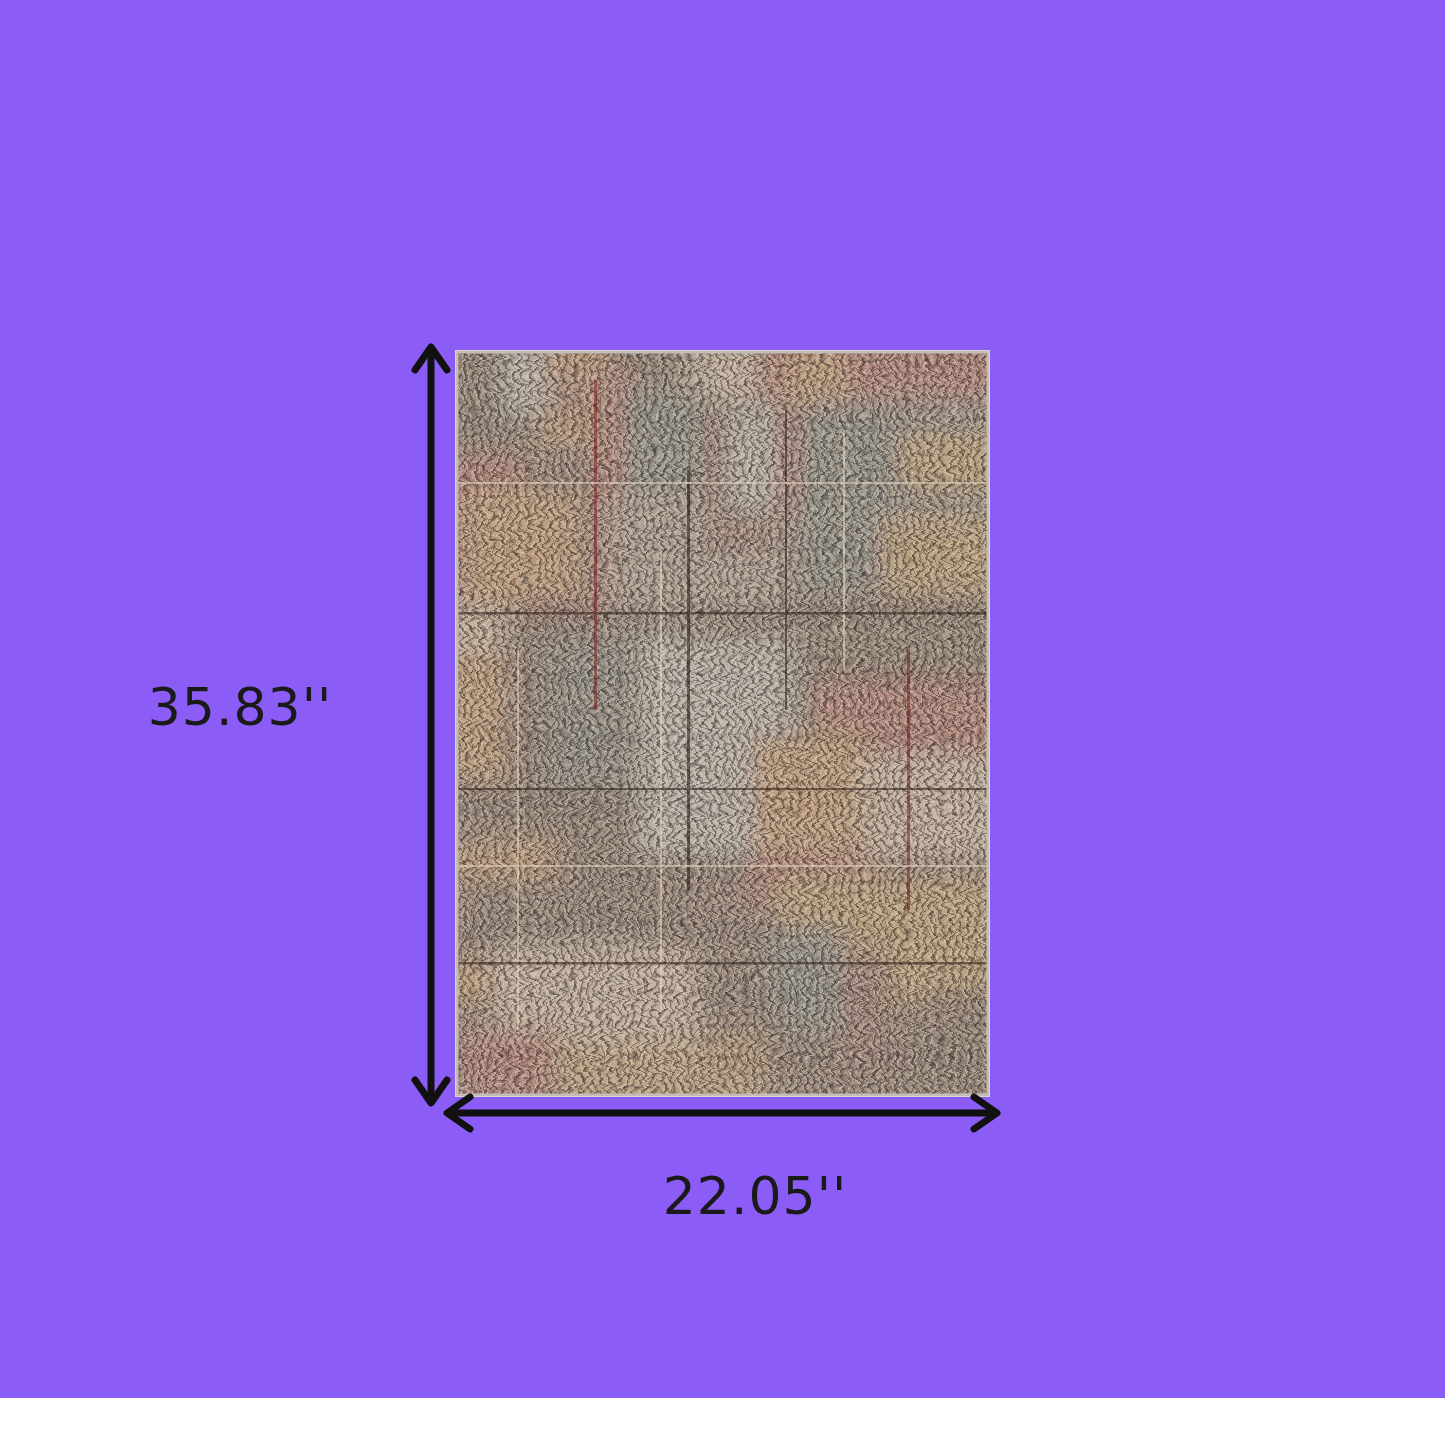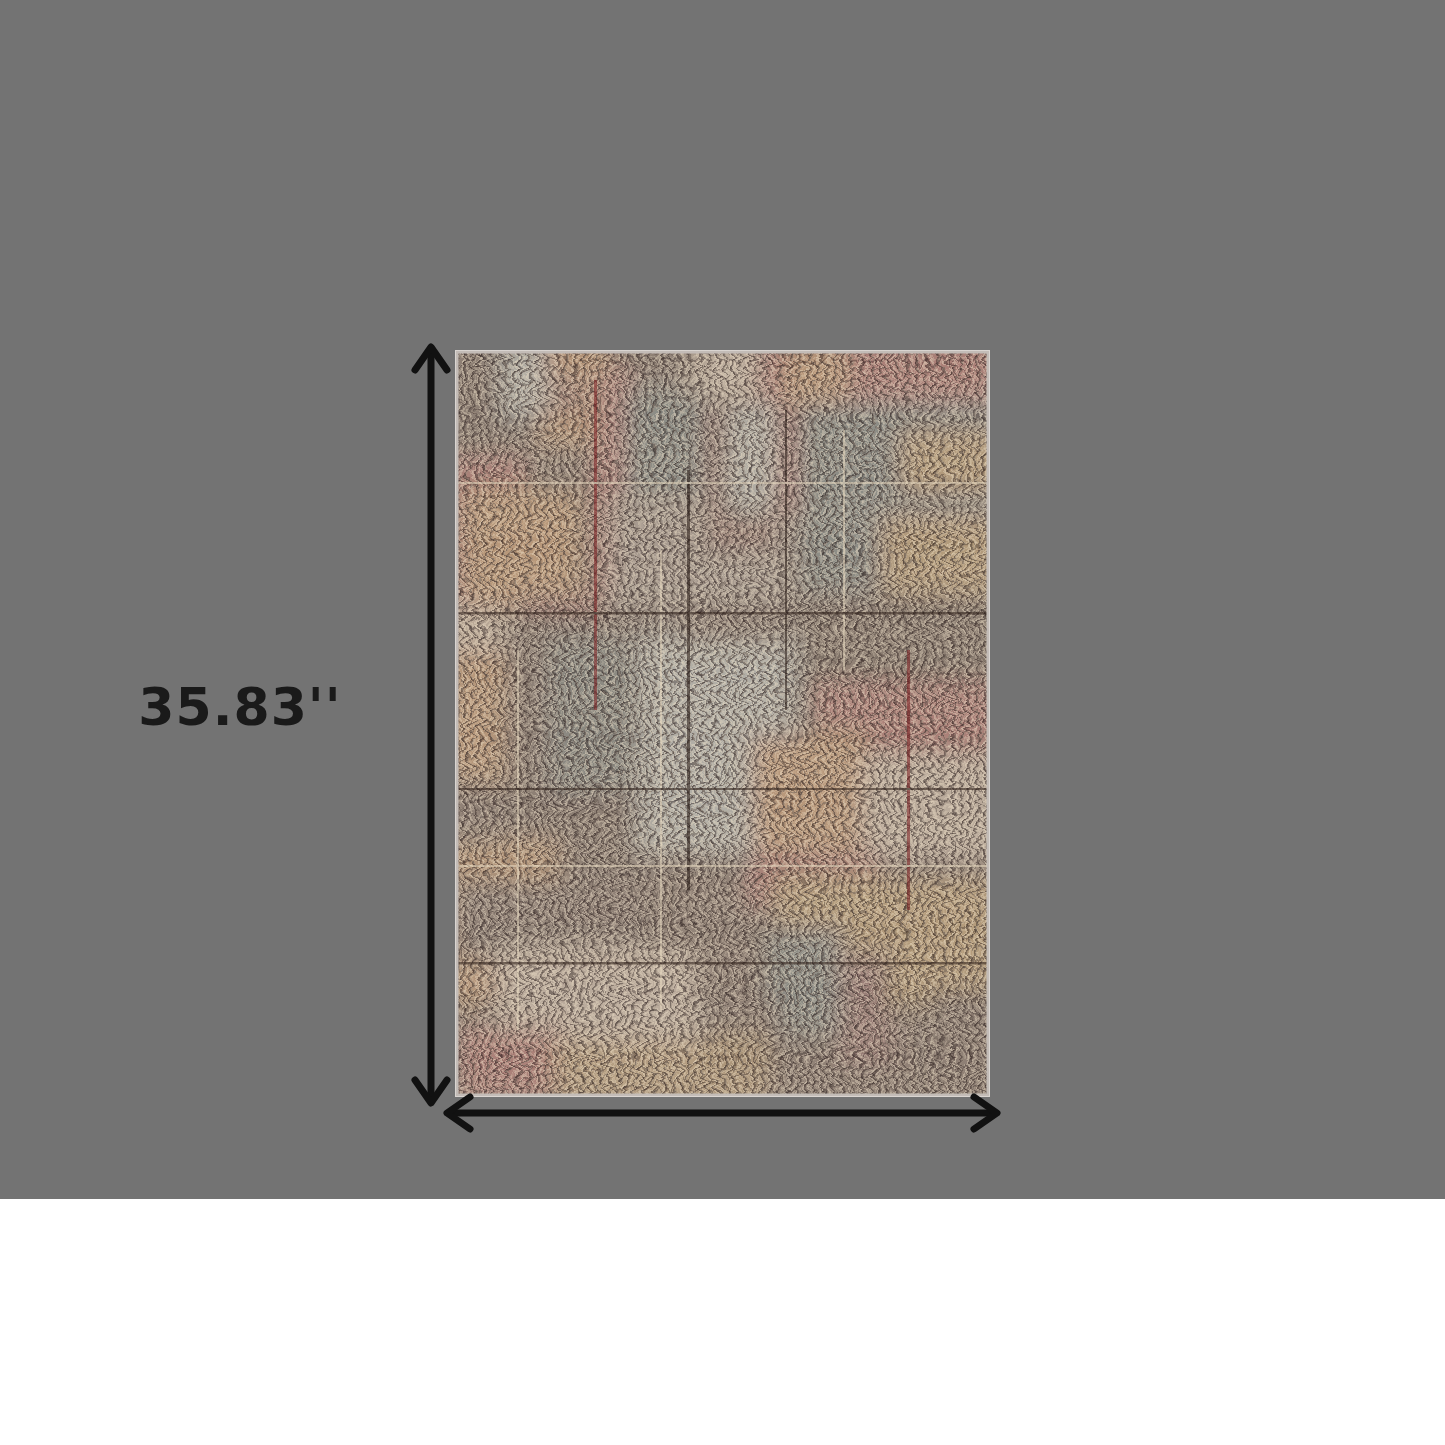--- a/index.html
+++ b/index.html
@@ -7,23 +7,22 @@
     padding: 0;
     background: #ffffff;
     width: 1445px;
     height: 1445px;
     font-family: "DejaVu Sans", "Liberation Sans", sans-serif;
     overflow: hidden;
   }
   .scene {
     position: relative;
     width: 1445px;
-    height: 1199px;
-    background: #737373;
-    font-weight: bold;
+    height: 1398px;
+    background: #8b5cf6;
   }
   .rug {
     position: absolute;
     left: 455px;
     top: 350px;
     width: 535px;
     height: 747px;
   }
   .rug svg { display: block; width: 100%; height: 100%; }
   .arrow-v {
@@ -196,14 +195,15 @@
   <svg class="arrow-h" viewBox="0 0 570 48" xmlns="http://www.w3.org/2000/svg">
     <g stroke="#111111" stroke-width="7" fill="none" stroke-linecap="round" stroke-linejoin="round">
       <line x1="14" y1="24" x2="556" y2="24"></line>
       <path d="M 33 8 L 10 24 L 33 40"></path>
       <path d="M 537 8 L 560 24 L 537 40"></path>
     </g>
   </svg>
 
   <div class="dim-label height">35.83''</div>
 
+  <div class="dim-label width">22.05''</div>
 
 </div>
 
 </body></html>

